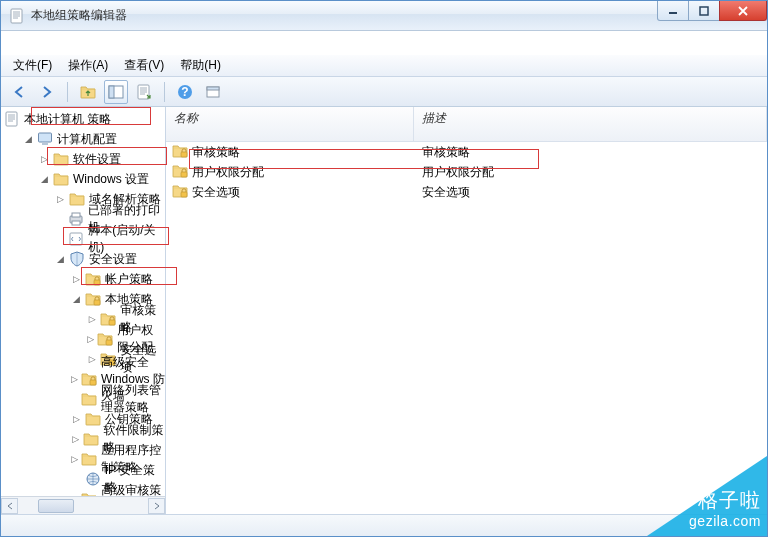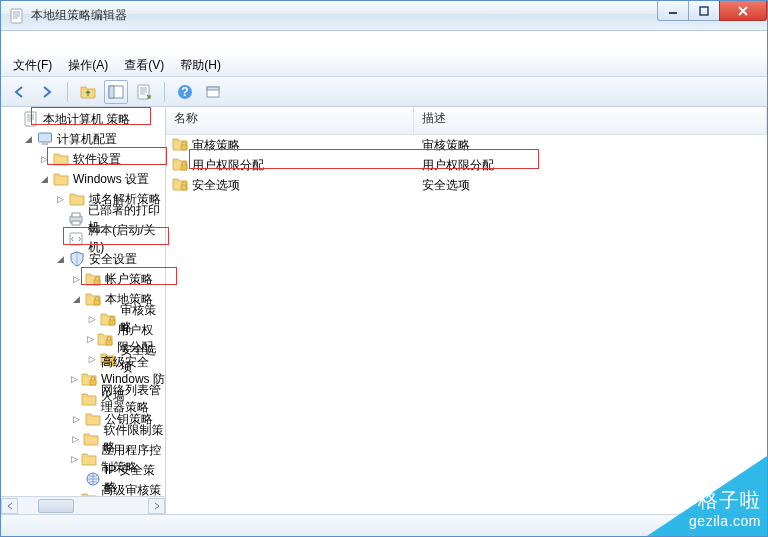--- a/index.html
+++ b/index.html
@@ -25,34 +25,34 @@
 .tb-btn.active, .tb-btn:hover { border-color: #9bb8d8; background: linear-gradient(to bottom, #fff, #e1ecf8); }
 
 .body { flex: 1; display: flex; min-height: 0; }
 
 .treepane { width: 165px; border-right: 1px solid #c9d6e6; display: flex; flex-direction: column; background: #fff; position: relative; }
 .tree-scroll { flex: 1; overflow: hidden; padding-top: 2px; }
 .tree .row { display: flex; align-items: center; height: 20px; position: relative; }
 .tree .exp { width: 11px; height: 11px; margin-right: 3px; display: inline-flex; align-items: center; justify-content: center; color: #6a6a6a; font-size: 9px; cursor: default; }
 .tree .icon { width: 16px; height: 16px; margin-right: 4px; flex-shrink: 0; }
 .tree .lbl { color: #000; }
-.indent-1 { padding-left: 22px; }
+.indent-1 { padding-left: 3px; }
 .indent-2 { padding-left: 22px; }
 .indent-3 { padding-left: 38px; }
 .indent-4 { padding-left: 54px; }
 .indent-5 { padding-left: 70px; }
 .indent-6 { padding-left: 86px; }
 
 .hscroll { height: 18px; border-top: 1px solid #d0d8e2; background: #f1f4f8; display: flex; align-items: center; }
 .hscroll .thumb { height: 14px; width: 36px; margin-left: 20px; background: linear-gradient(to bottom,#e8eef6,#cfdaea); border: 1px solid #aebfd4; border-radius: 2px; }
 .hscroll .arrow-l, .hscroll .arrow-r { width: 17px; height: 16px; display:flex; align-items:center; justify-content:center; border:1px solid #c5d1e0; background:#eef3f9;}
 .hscroll .arrow-r { margin-left:auto; }
 
 .listpane { flex: 1; display: flex; flex-direction: column; background: #fff; position: relative; }
-.list-header { height: 28px; background: linear-gradient(to bottom, #fdfdfe, #edf1f7); border-bottom: 1px solid #d9e1ec; display: flex; }
+.list-header { height: 35px; background: linear-gradient(to bottom, #fdfdfe, #edf1f7); border-bottom: 1px solid #d9e1ec; display: flex; font-style: italic; }
 .list-header .col { border-right: 1px solid #d9e1ec; padding: 3px 8px; color: #333; }
 .col-name { width: 248px; }
 .col-desc { flex: 1; }
 .list-body { flex: 1; position: relative; }
 .list-row { display: flex; align-items: center; height: 20px; }
 .list-row .cell-name { width: 248px; display: flex; align-items: center; padding-left: 6px; gap: 4px; }
 .list-row .cell-desc { flex: 1; padding-left: 8px; }
 
 .statusbar { height: 22px; border-top: 1px solid #c9d6e6; background: linear-gradient(to bottom,#f6f9fc,#e7eef6); }
 

